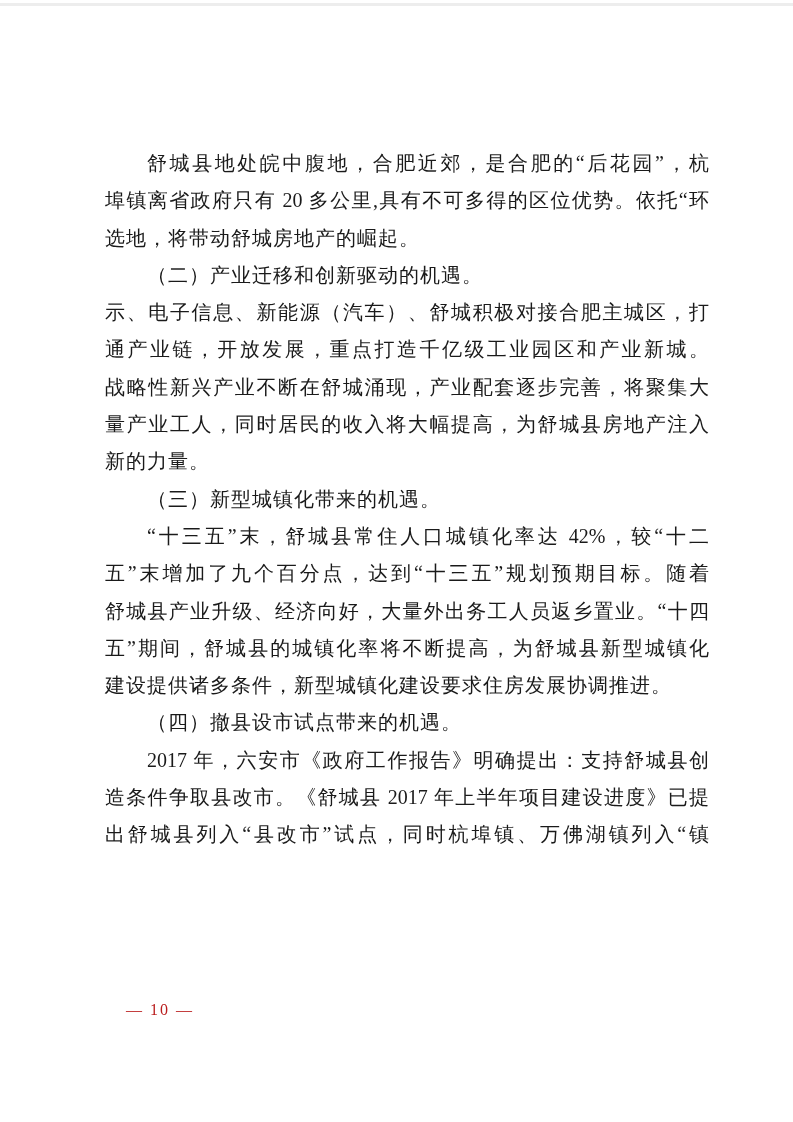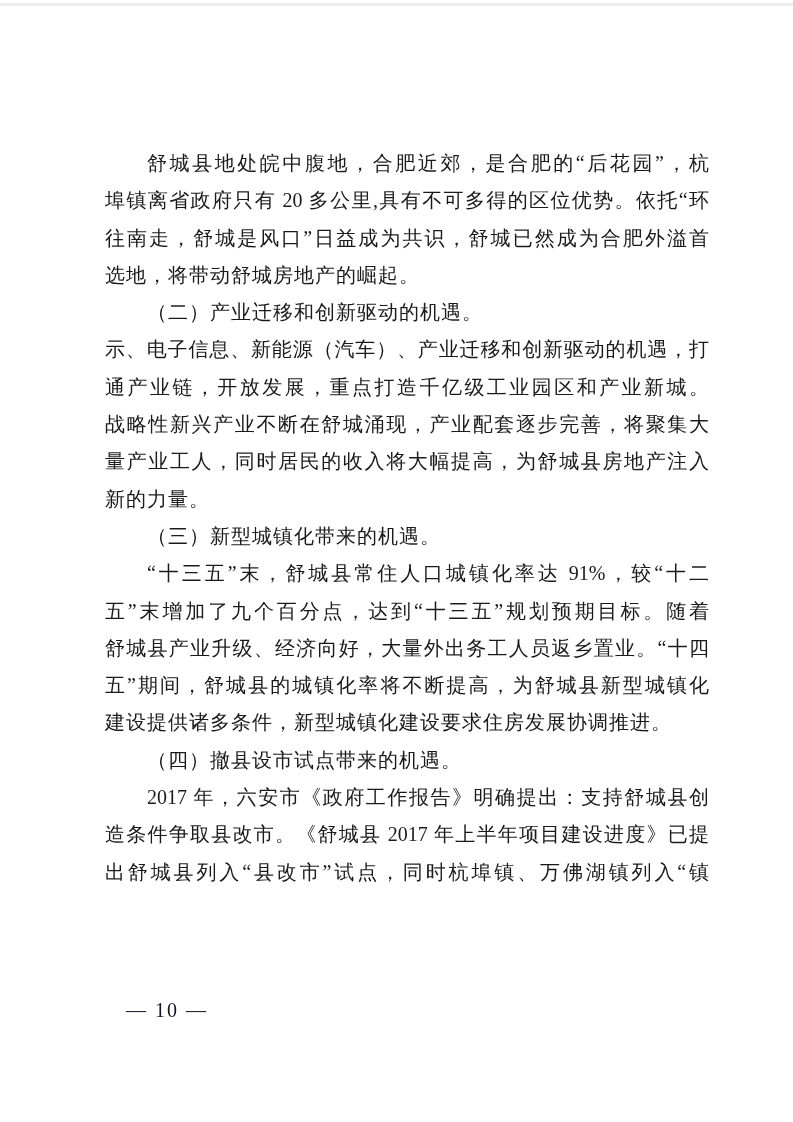--- a/index.html
+++ b/index.html
@@ -44,44 +44,43 @@
   }
   .ln.ind {
     text-indent: 42px;
   }
   .pagenum {
     position: absolute;
     left: 126px;
     top: 995px;
     height: 30px;
     line-height: 30px;
-    font-size: 20px;
+    font-size: 16px;
     letter-spacing: 2px;
-    color: #0f172a;
+    color: #b91c1c;
   }
 </style>
 </head>
 <body>
 
 <div class="page">
   <div class="scan-edge"></div>
 
   <div class="doc-body">
     <div class="ln ind jst">舒城县地处皖中腹地，合肥近郊，是合肥的“后花园”，杭</div>
     <div class="ln jst">埠镇离省政府只有 20 多公里,具有不可多得的区位优势。依托“环</div>
-    <div class="ln jst">往南走，舒城是风口”日益成为共识，舒城已然成为合肥外溢首</div>
     <div class="ln">选地，将带动舒城房地产的崛起。</div>
     <div class="ln ind">（二）产业迁移和创新驱动的机遇。</div>
-    <div class="ln jst">示、电子信息、新能源（汽车）、产业迁移和创新驱动的机遇，打</div>
+    <div class="ln jst">示、电子信息、新能源（汽车）、舒城积极对接合肥主城区，打</div>
     <div class="ln jst">通产业链，开放发展，重点打造千亿级工业园区和产业新城。</div>
     <div class="ln jst">战略性新兴产业不断在舒城涌现，产业配套逐步完善，将聚集大</div>
     <div class="ln jst">量产业工人，同时居民的收入将大幅提高，为舒城县房地产注入</div>
     <div class="ln">新的力量。</div>
     <div class="ln ind">（三）新型城镇化带来的机遇。</div>
-    <div class="ln ind jst">“十三五”末，舒城县常住人口城镇化率达 91%，较“十二</div>
+    <div class="ln ind jst">“十三五”末，舒城县常住人口城镇化率达 42%，较“十二</div>
     <div class="ln jst">五”末增加了九个百分点，达到“十三五”规划预期目标。随着</div>
     <div class="ln jst">舒城县产业升级、经济向好，大量外出务工人员返乡置业。“十四</div>
     <div class="ln jst">五”期间，舒城县的城镇化率将不断提高，为舒城县新型城镇化</div>
     <div class="ln">建设提供诸多条件，新型城镇化建设要求住房发展协调推进。</div>
     <div class="ln ind">（四）撤县设市试点带来的机遇。</div>
     <div class="ln ind jst">2017 年，六安市《政府工作报告》明确提出：支持舒城县创</div>
     <div class="ln jst">造条件争取县改市。《舒城县 2017 年上半年项目建设进度》已提</div>
     <div class="ln jst">出舒城县列入“县改市”试点，同时杭埠镇、万佛湖镇列入“镇</div>
   </div>
 

